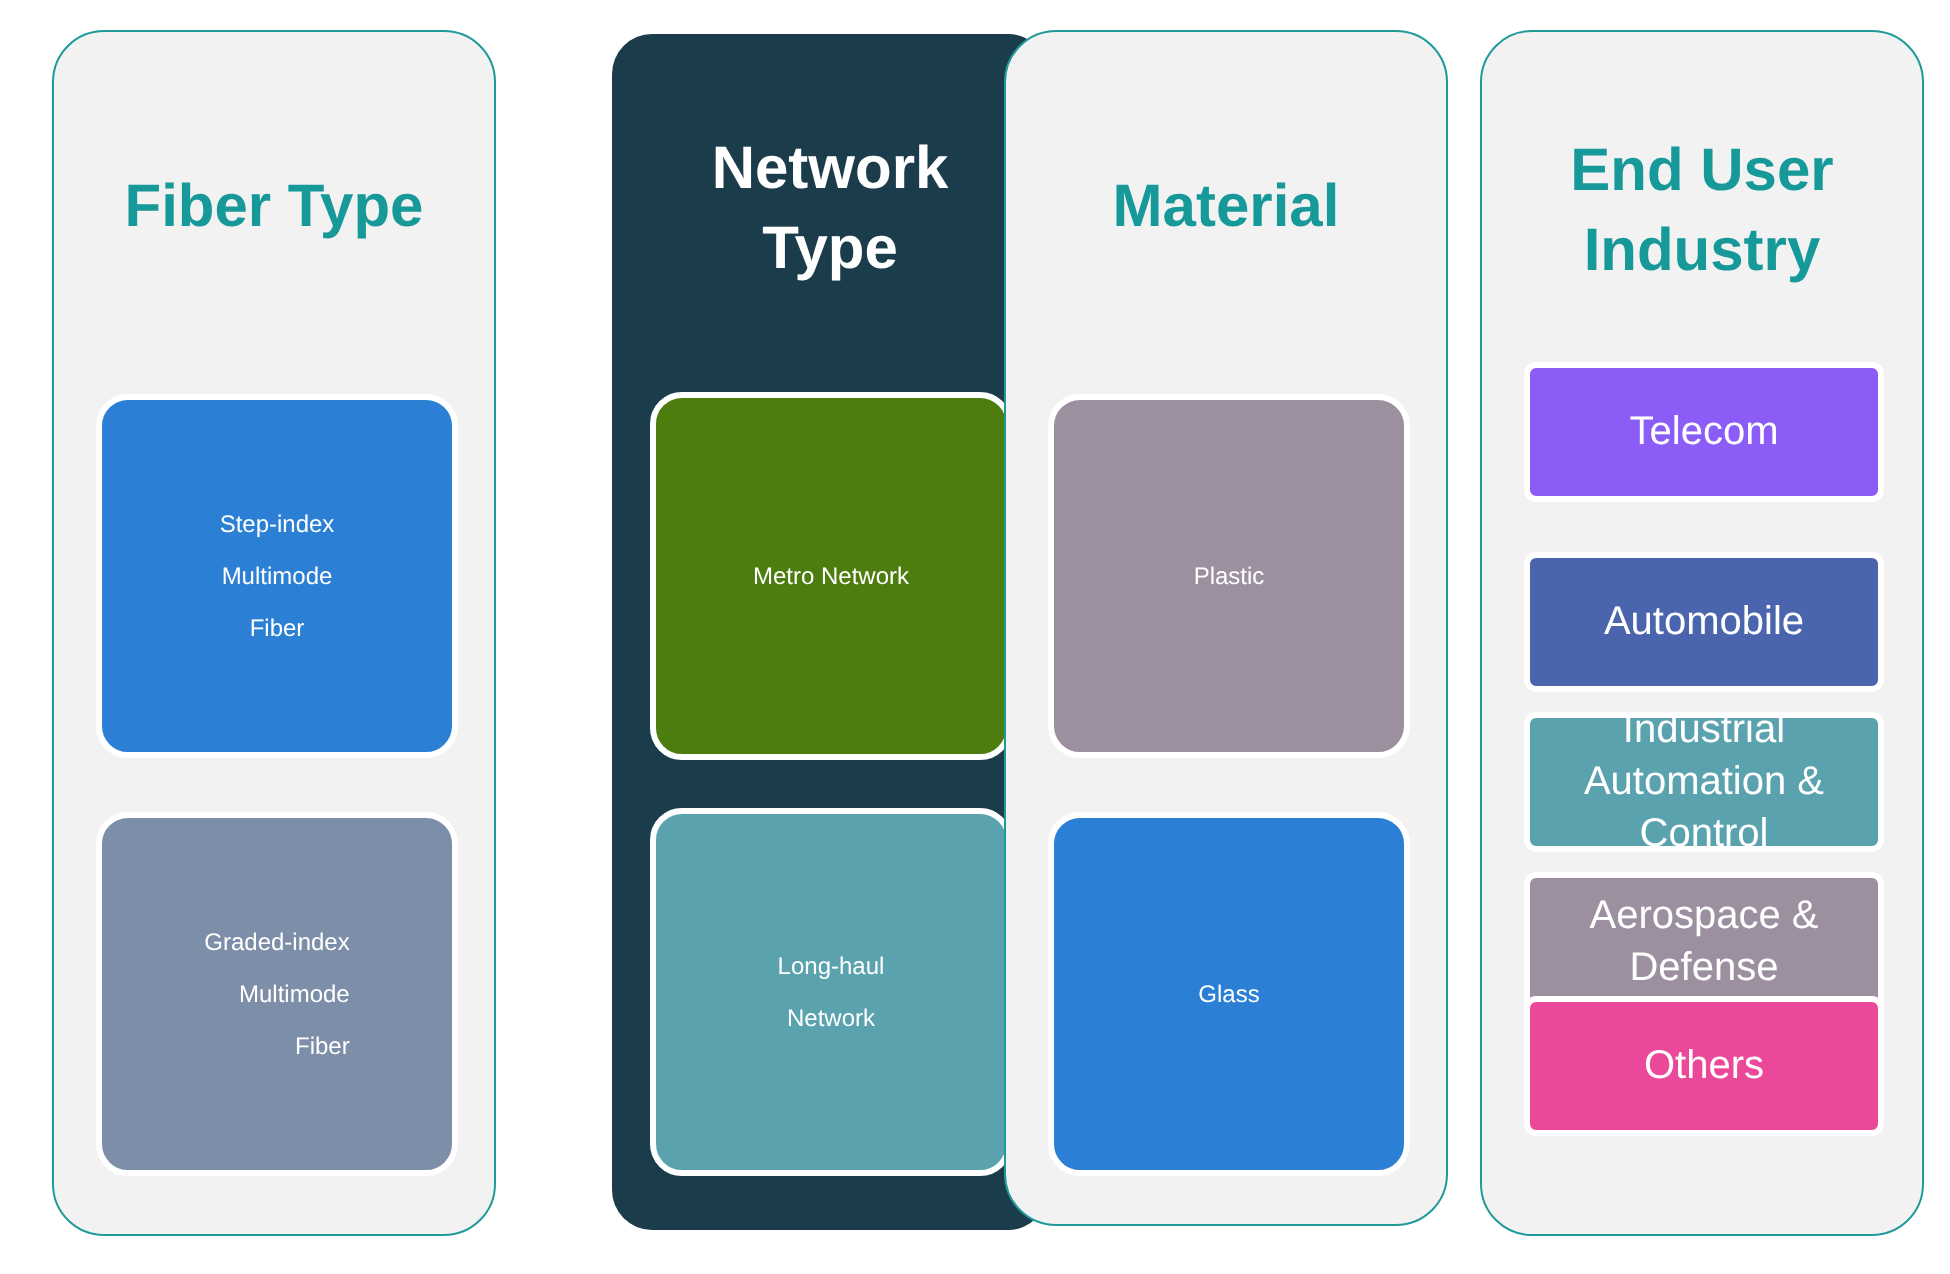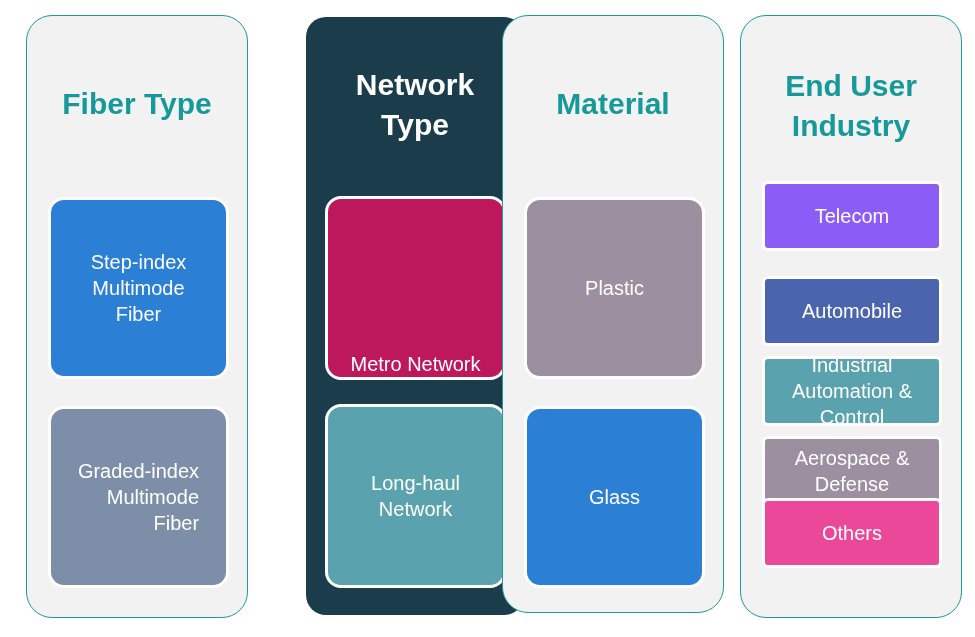--- a/index.html
+++ b/index.html
@@ -3,21 +3,21 @@
 <meta charset="utf-8">
 <style>
   html,body{margin:0;padding:0;background:#ffffff;}
   body{width:975px;height:637px;position:relative;overflow:hidden;font-family:"Liberation Sans","DejaVu Sans",sans-serif;}
   .col{position:absolute;box-sizing:border-box;border-radius:26px;}
   .col.light{background:#f2f2f2;border:1.5px solid #1f9a9a;}
   .col.dark{background:#1b3d4b;}
   .col-title{position:absolute;left:0;right:0;text-align:center;font-weight:bold;font-size:30px;line-height:40px;}
   .light .col-title{color:#17999a;}
   .dark .col-title{color:#ffffff;}
-  .box{position:absolute;box-sizing:border-box;border:3px solid #ffffff;border-radius:16px;display:flex;align-items:center;justify-content:center;text-align:center;color:#ffffff;font-size:20px;line-height:26px;padding:0 10px;}
+  .box{position:absolute;box-sizing:border-box;border:3px solid #ffffff;border-radius:16px;display:flex;align-items:center;justify-content:center;text-align:center;color:#ffffff;font-size:12px;line-height:26px;padding:0 10px;}
   .box.sm{border-radius:6px;font-size:20px;line-height:26px;}
   .box span{white-space:pre-line;}
 </style>
 </head>
 <body>
 
 <div class="col light" style="left:26px;top:15px;width:222px;height:603px;">
   <div class="col-title" style="top:68px;"><span>Fiber Type</span></div>
   <div class="box" style="left:21px;top:181px;width:181px;height:182px;background:#2b7fd4;">
       <span>Step-index
@@ -27,21 +27,21 @@
   <div class="box" style="left:21px;top:390px;width:181px;height:182px;background:#7d8ea8;text-align:right;">
       <span>Graded-index
 Multimode
 Fiber</span>
     </div>
 </div>
 
 <div class="col dark" style="left:266px;top:17px;width:218px;height:598px;border-radius:20px;margin-left:40px;">
   <div class="col-title" style="top:48px;"><span style="white-space:pre-line;">Network
 Type</span></div>
-  <div class="box" style="left:19px;top:179px;width:181px;height:184px;background:#be185d;align-items:flex-end;">
+  <div class="box" style="left:19px;top:179px;width:181px;height:184px;background:#4d7c0f;">
       <span>Metro Network</span>
     </div>
   <div class="box" style="left:19px;top:387px;width:181px;height:184px;background:#5aa3ae;">
       <span>Long-haul
 Network</span>
     </div>
 </div>
 
 <div class="col light" style="left:502px;top:15px;width:222px;height:598px;">
   <div class="col-title" style="top:68px;"><span>Material</span></div>

